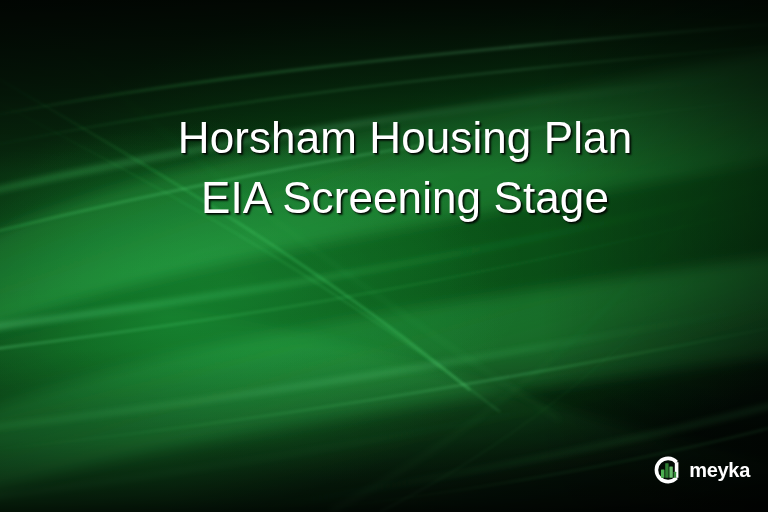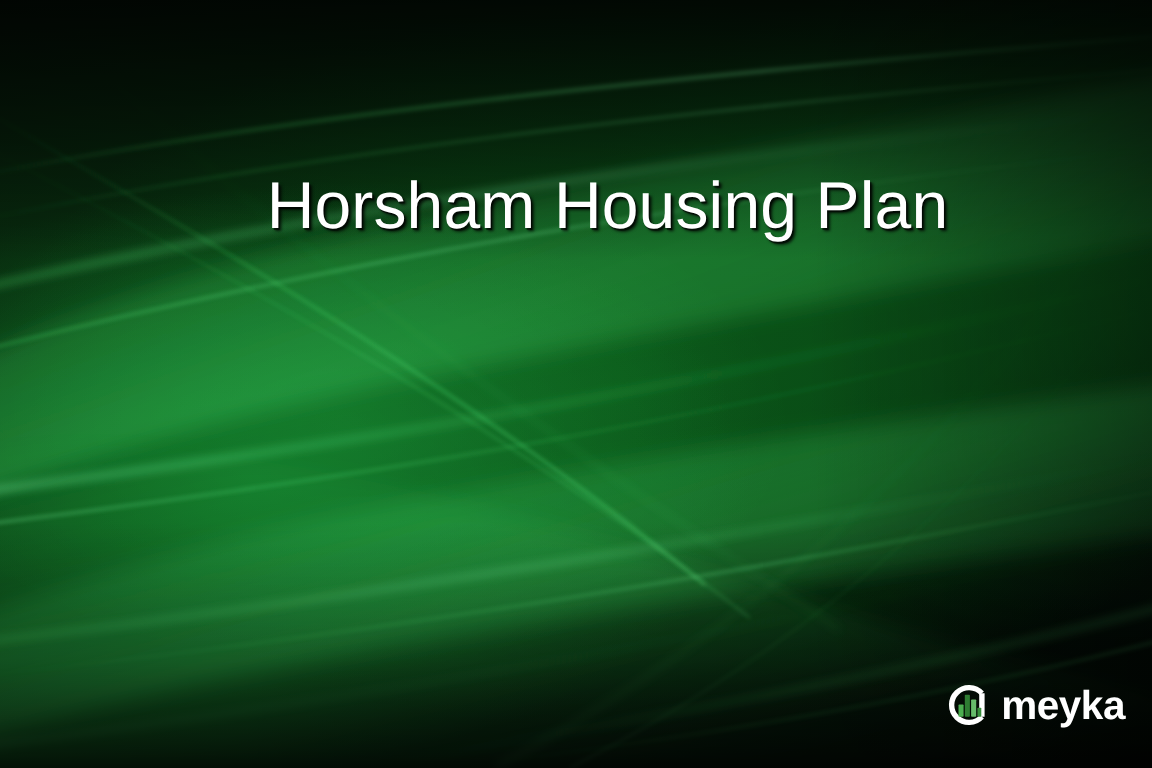--- a/index.html
+++ b/index.html
@@ -75,21 +75,21 @@
     right: 18px;
     bottom: 25px;
     display: flex;
     align-items: center;
     gap: 5px;
     z-index: 6;
   }
   #logo-icon { display: block; width: 34px; height: 34px; }
   #logo-word {
     color: #ffffff;
-    font-size: 27px;
+    font-size: 20px;
     font-weight: 700;
     letter-spacing: -0.3px;
     line-height: 1;
     margin-left: -1px;
   }
 </style>
 </head>
 <body>
 
 <div id="banner">
@@ -164,20 +164,21 @@
     </svg>
   </div>
 
   <div id="bg-glow" class="bg-layer"></div>
   <div id="bg-darktop" class="bg-layer"></div>
   <div id="bg-darkbottom" class="bg-layer"></div>
   <div id="bg-darkright" class="bg-layer"></div>
 
   <div id="headline">
     <span class="headline-line">Horsham Housing Plan</span>
+    <span class="headline-line">EIA Screening Stage</span>
   </div>
 
   <div id="logo">
     <span id="logo-icon-wrap">
       <svg id="logo-icon" viewBox="0 0 34 34">
 
         <path d="M 25.6 9.2
                  A 11.6 11.6 0 1 0 25.6 24.8" fill="none" stroke="#ffffff" stroke-width="3.6" stroke-linecap="butt"></path>
 
         <path d="M 25.6 9.2 L 25.6 24.8" fill="none" stroke="#ffffff" stroke-width="3.6" stroke-linecap="butt"></path>

